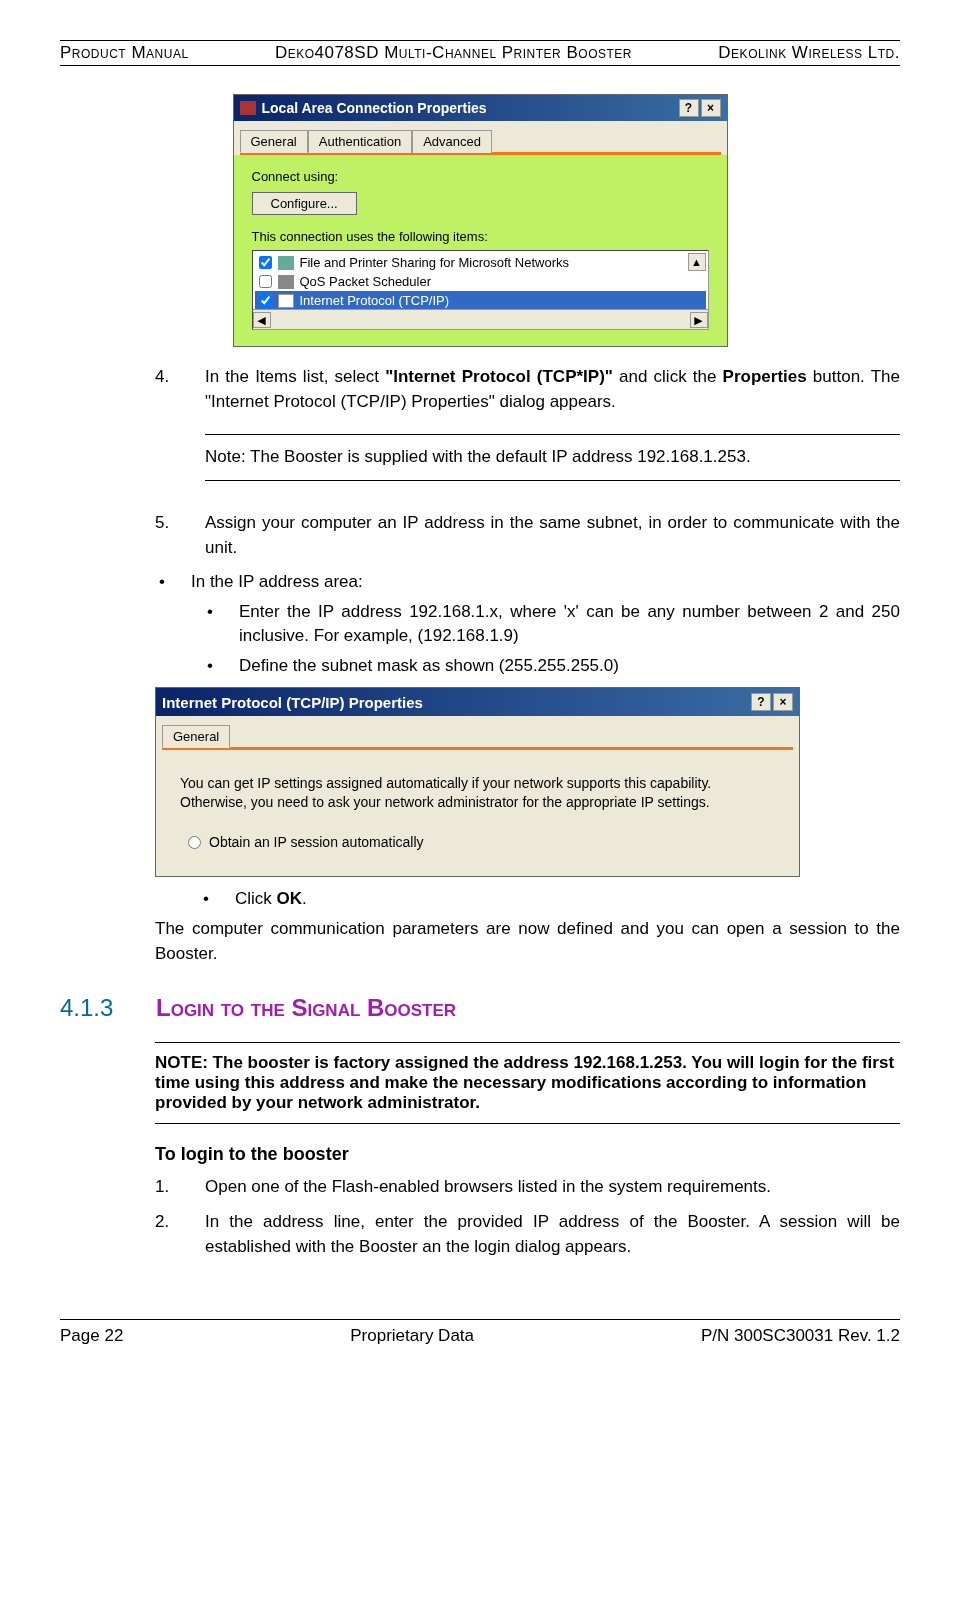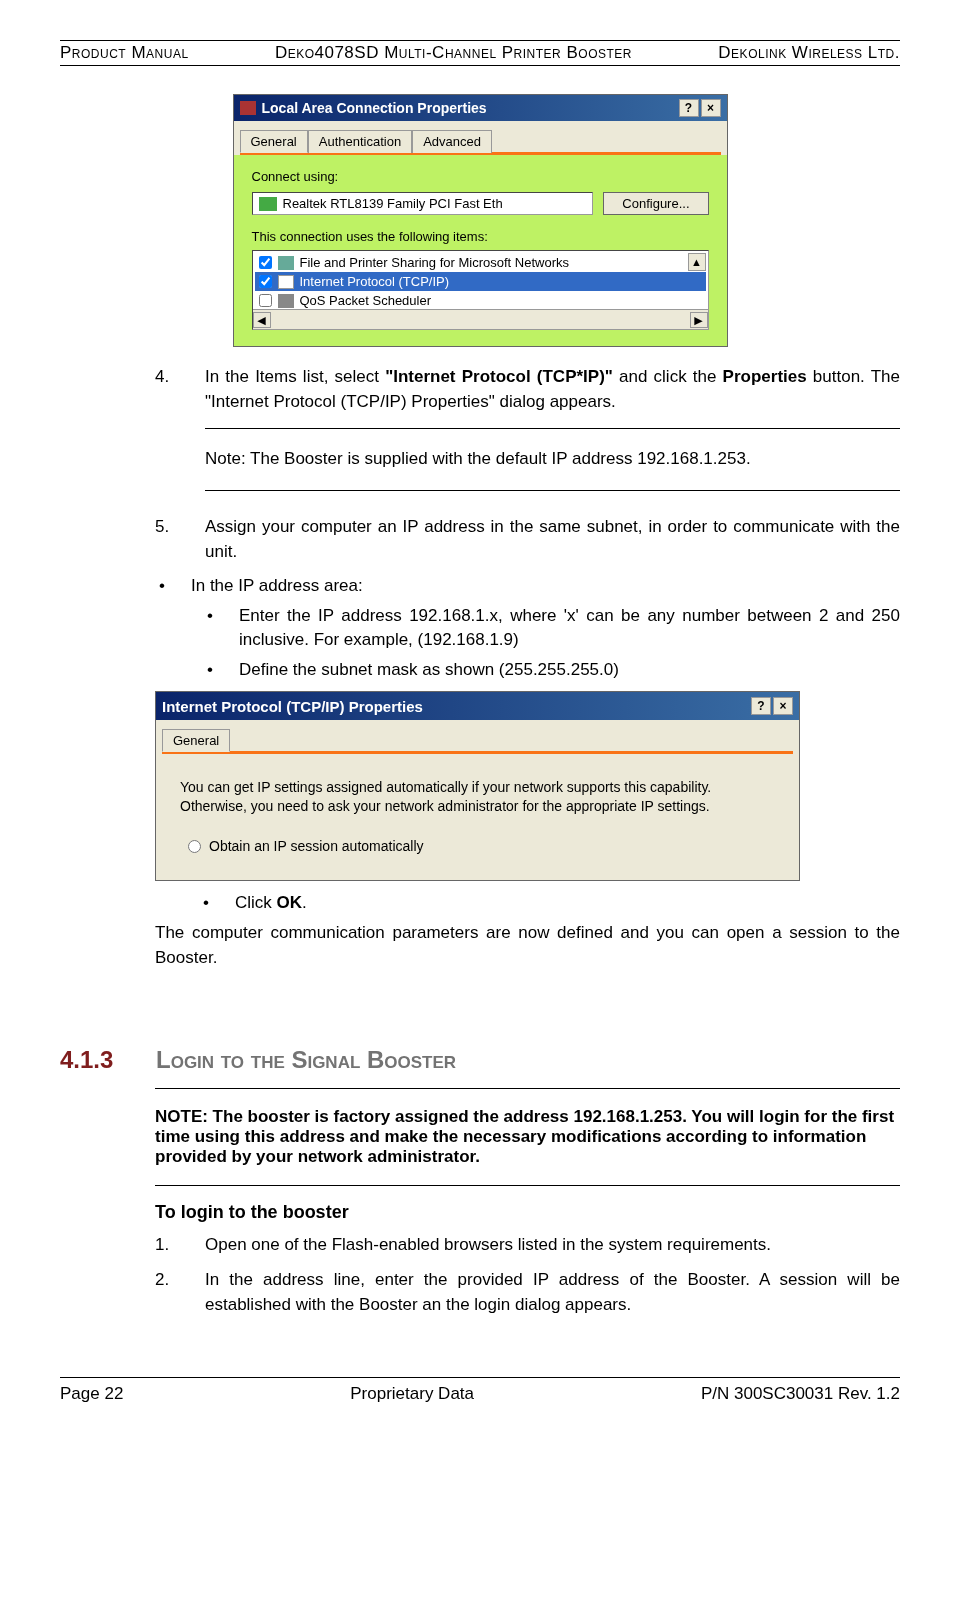--- a/index.html
+++ b/index.html
@@ -224,42 +224,41 @@
   }
 
   
   .content { margin-left: 95px; margin-right: 0; }
   .list-item { display: flex; gap: 28px; margin-bottom: 10px; font-size: 17px; line-height: 1.45; text-align: justify; }
   .list-num { min-width: 22px; }
   .list-body { flex: 1; }
   .note-block {
     border-top: 1px solid #000;
     border-bottom: 1px solid #000;
-    margin: 14px 0;
-    padding: 18px 0;
+    margin: 20px 0;
+    padding: 10px 0;
     font-family: Arial, sans-serif;
     font-size: 17px;
   }
   .bullet-list { margin-left: 4px; }
   .bullet-item { display: flex; gap: 24px; margin-bottom: 6px; font-size: 17px; line-height: 1.4; }
   .bullet-dot { min-width: 8px; color: #000; }
   .sub-bullets { margin-left: 48px; margin-top: 6px; }
   .sub-bullet-item { display: flex; gap: 24px; margin-bottom: 6px; font-size: 17px; line-height: 1.4; text-align: justify; }
   .para { font-size: 17px; line-height: 1.45; text-align: justify; margin-top: 6px; }
   .section-row { display: flex; gap: 34px; margin-top: 28px; align-items: baseline; }
   .section-num {
-    color: #7f1d1d;
-    font-weight: bold;
+    color: #0369a1;
+    font-weight: normal;
     font-size: 24px;
     font-family: Arial, sans-serif;
     min-width: 62px;
-    margin-top: 48px;
   }
   .section-title {
-    color: #737373;
+    color: #a21caf;
     font-weight: bold;
     font-size: 24px;
     font-family: Arial, sans-serif;
     font-variant: small-caps;
   }
   .subhead {
     font-weight: bold;
     font-size: 18px;
     font-family: Arial, sans-serif;
     margin: 16px 0 10px 0;
@@ -295,43 +294,39 @@
       </span>
     </div>
     <div class="win-tabs">
       <div class="win-tab active">General</div>
       <div class="win-tab">Authentication</div>
       <div class="win-tab">Advanced</div>
     </div>
     <div class="win-body">
       <div class="conn-label">Connect using:</div>
       <div class="conn-row">
-        <div class="conn-adapter">
-          <span class="conn-icon"></span>
-          <span>Realtek RTL8139 Family PCI Fast Eth</span>
-        </div>
         <button class="win-btn">Configure...</button>
       </div>
       <div class="items-label">This connection uses the following items:</div>
       <div class="items-list">
         <div class="items-scroll">
           <div class="item-row">
             <input type="checkbox" checked="" style="">
             <span class="item-icon share"></span>
             <span>File and Printer Sharing for Microsoft Networks</span>
           </div>
+          <div class="item-row">
+            <input type="checkbox" style="">
+            <span class="item-icon sched"></span>
+            <span>QoS Packet Scheduler</span>
+          </div>
           <div class="item-row sel">
             <input type="checkbox" checked="" style="">
             <span class="item-icon tcp"></span>
             <span>Internet Protocol (TCP/IP)</span>
-          </div>
-          <div class="item-row">
-            <input type="checkbox" style="">
-            <span class="item-icon sched"></span>
-            <span>QoS Packet Scheduler</span>
           </div>
         </div>
         <div class="scroll-up">▲</div>
         <div class="hscroll">
           <span class="hscroll-arrow">◀</span>
           <span class="hscroll-arrow">▶</span>
         </div>
       </div>
     </div>
   </div>

